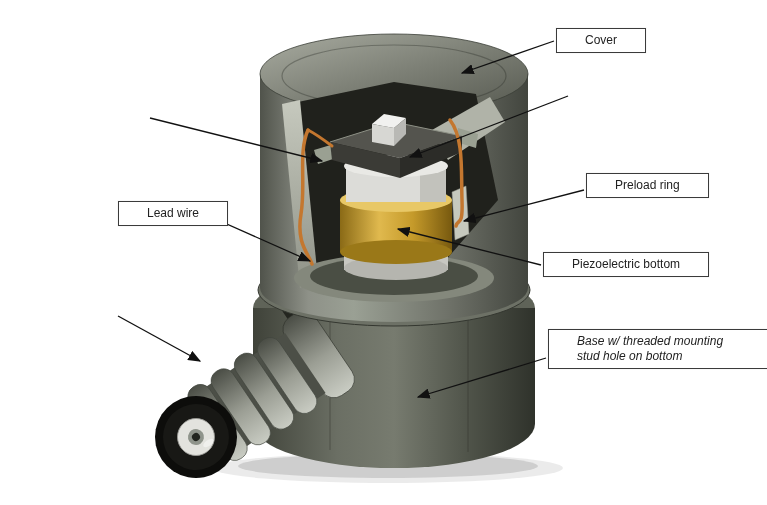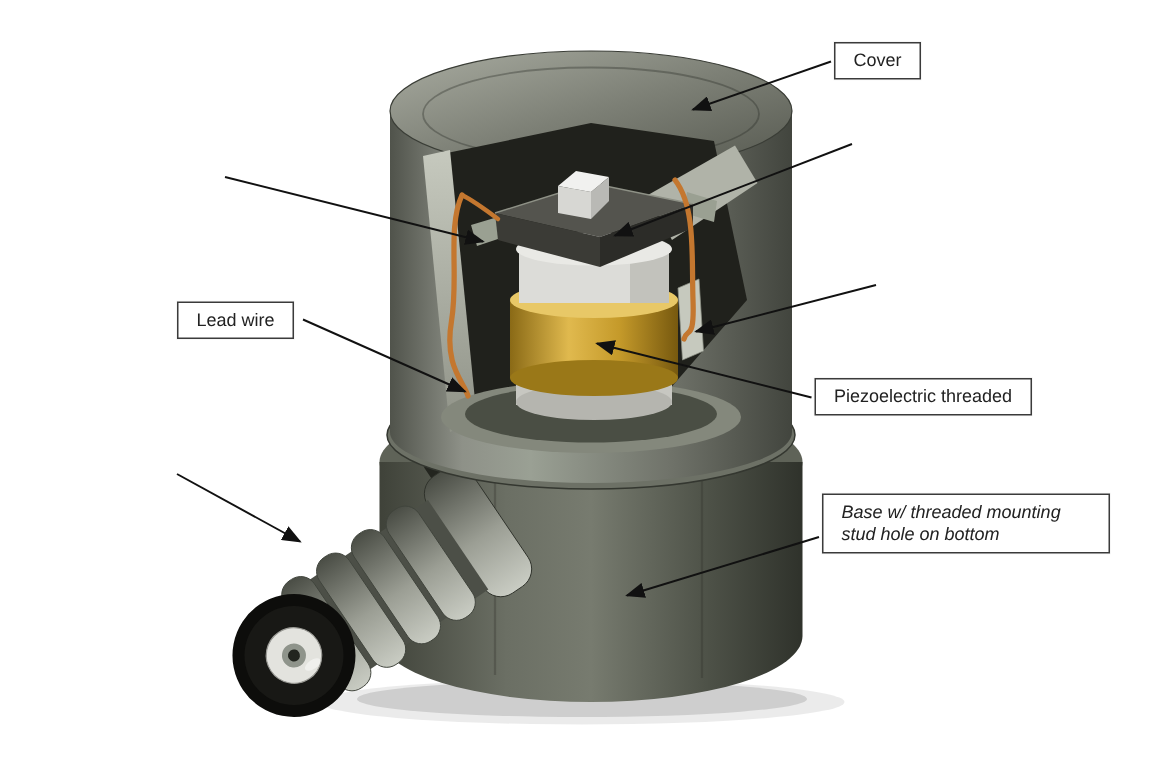--- a/index.html
+++ b/index.html
@@ -8,21 +8,21 @@
     font-family:"Liberation Sans",sans-serif;
   }
   #stage svg{position:absolute;left:0;top:0;}
   .label{
     position:absolute;
     background:#ffffff;
     border:1px solid #3b3b3b;
     color:#222222;
     font-size:12px;
     line-height:1.25;
-    padding:4px 12px;
+    padding:4px 28px;
     text-align:center;
     white-space:nowrap;
     box-shadow:0 0 0 0.5px rgba(0,0,0,0.05);
   }
   .label.wrap{white-space:normal;text-align:left;}
 </style>
 </head>
 <body>
 
 <div id="stage">
@@ -157,17 +157,18 @@
       <line x1="150" y1="118" x2="322" y2="161" marker-end="url(#ah)"></line>
       <line x1="584" y1="190" x2="464" y2="221" marker-end="url(#ah)"></line>
       <line x1="202" y1="213" x2="310" y2="261" marker-end="url(#ah)"></line>
       <line x1="541" y1="265" x2="398" y2="229" marker-end="url(#ah)"></line>
       <line x1="118" y1="316" x2="200" y2="361" marker-end="url(#ah)"></line>
       <line x1="546" y1="358" x2="418" y2="397" marker-end="url(#ah)"></line>
     </g>
   </svg>
 
   <div class="label" style="left:556px;top:28px;">Cover</div>
+  <div class="label" style="left:586px;top:173px;">Preload ring</div>
   <div class="label" style="left:118px;top:201px;">Lead wire</div>
-  <div class="label" style="left:543px;top:252px;">Piezoelectric threaded</div>
+  <div class="label" style="left:543px;top:252px;">Piezoelectric bottom</div>
   <div class="label wrap" style="left:548px;top:329px;width:166px;font-style:italic;">Base w/ threaded mounting stud hole on bottom</div>
 
 </div>
 
 </body></html>

